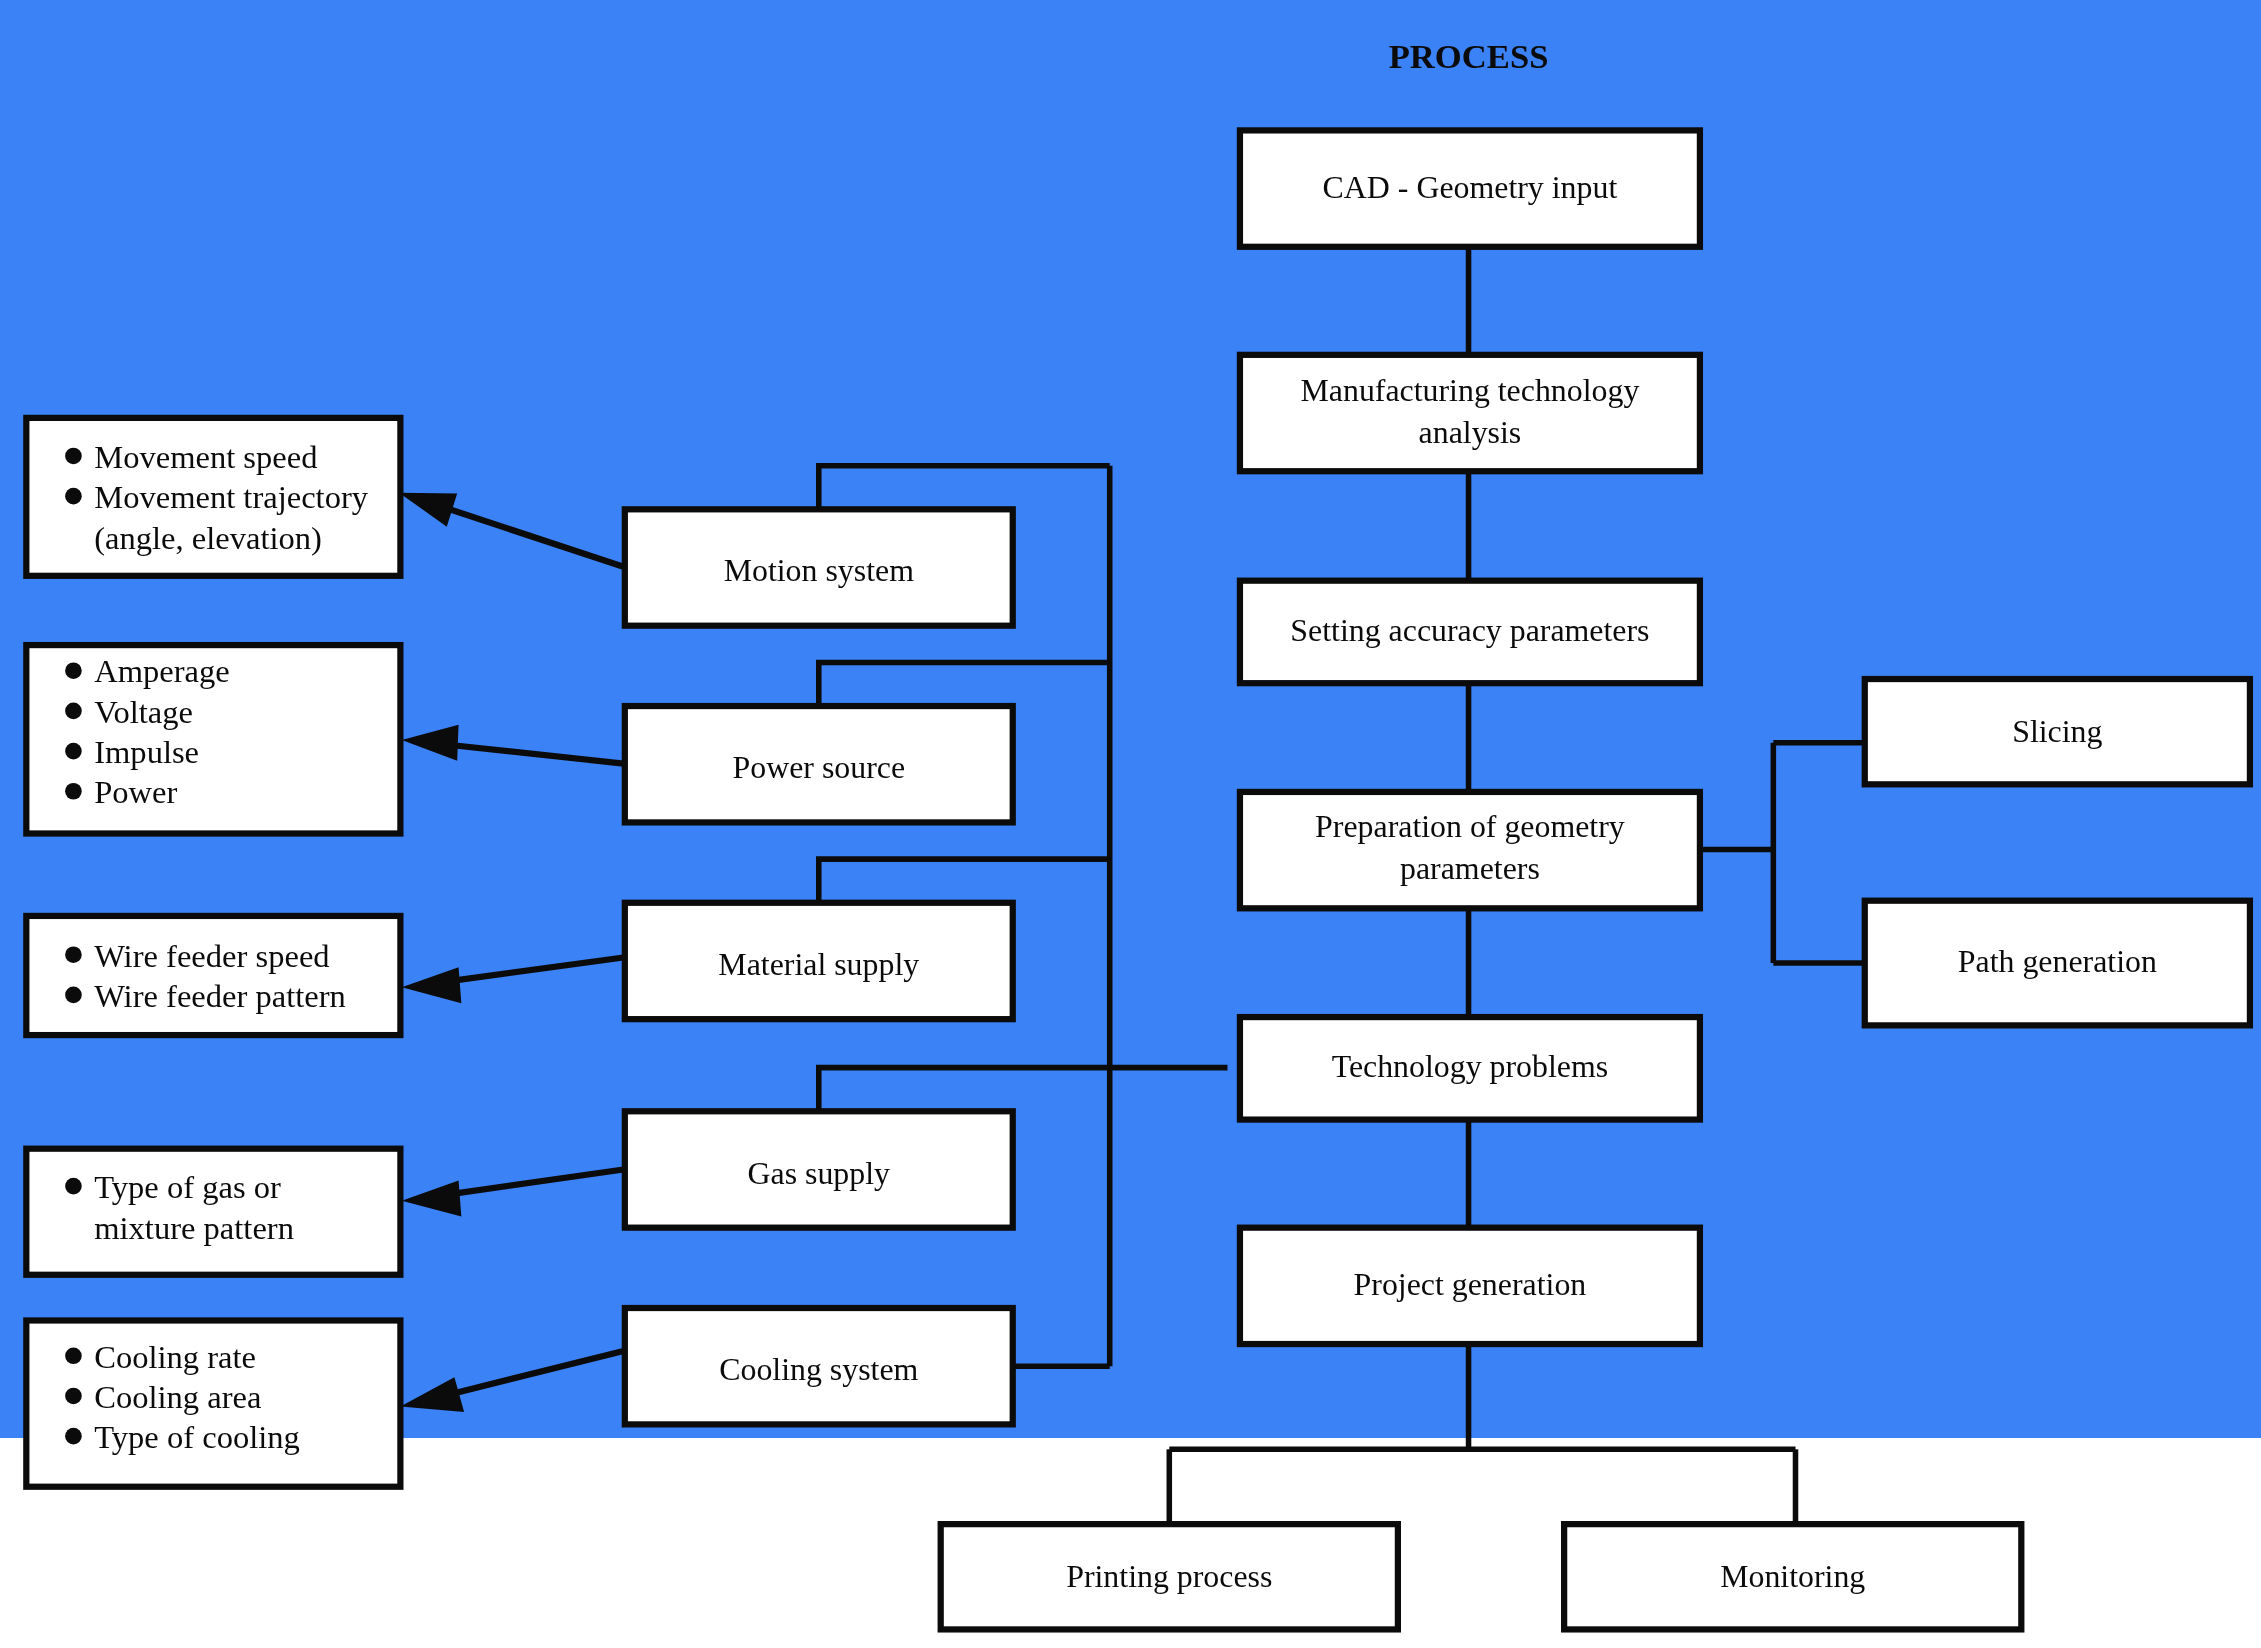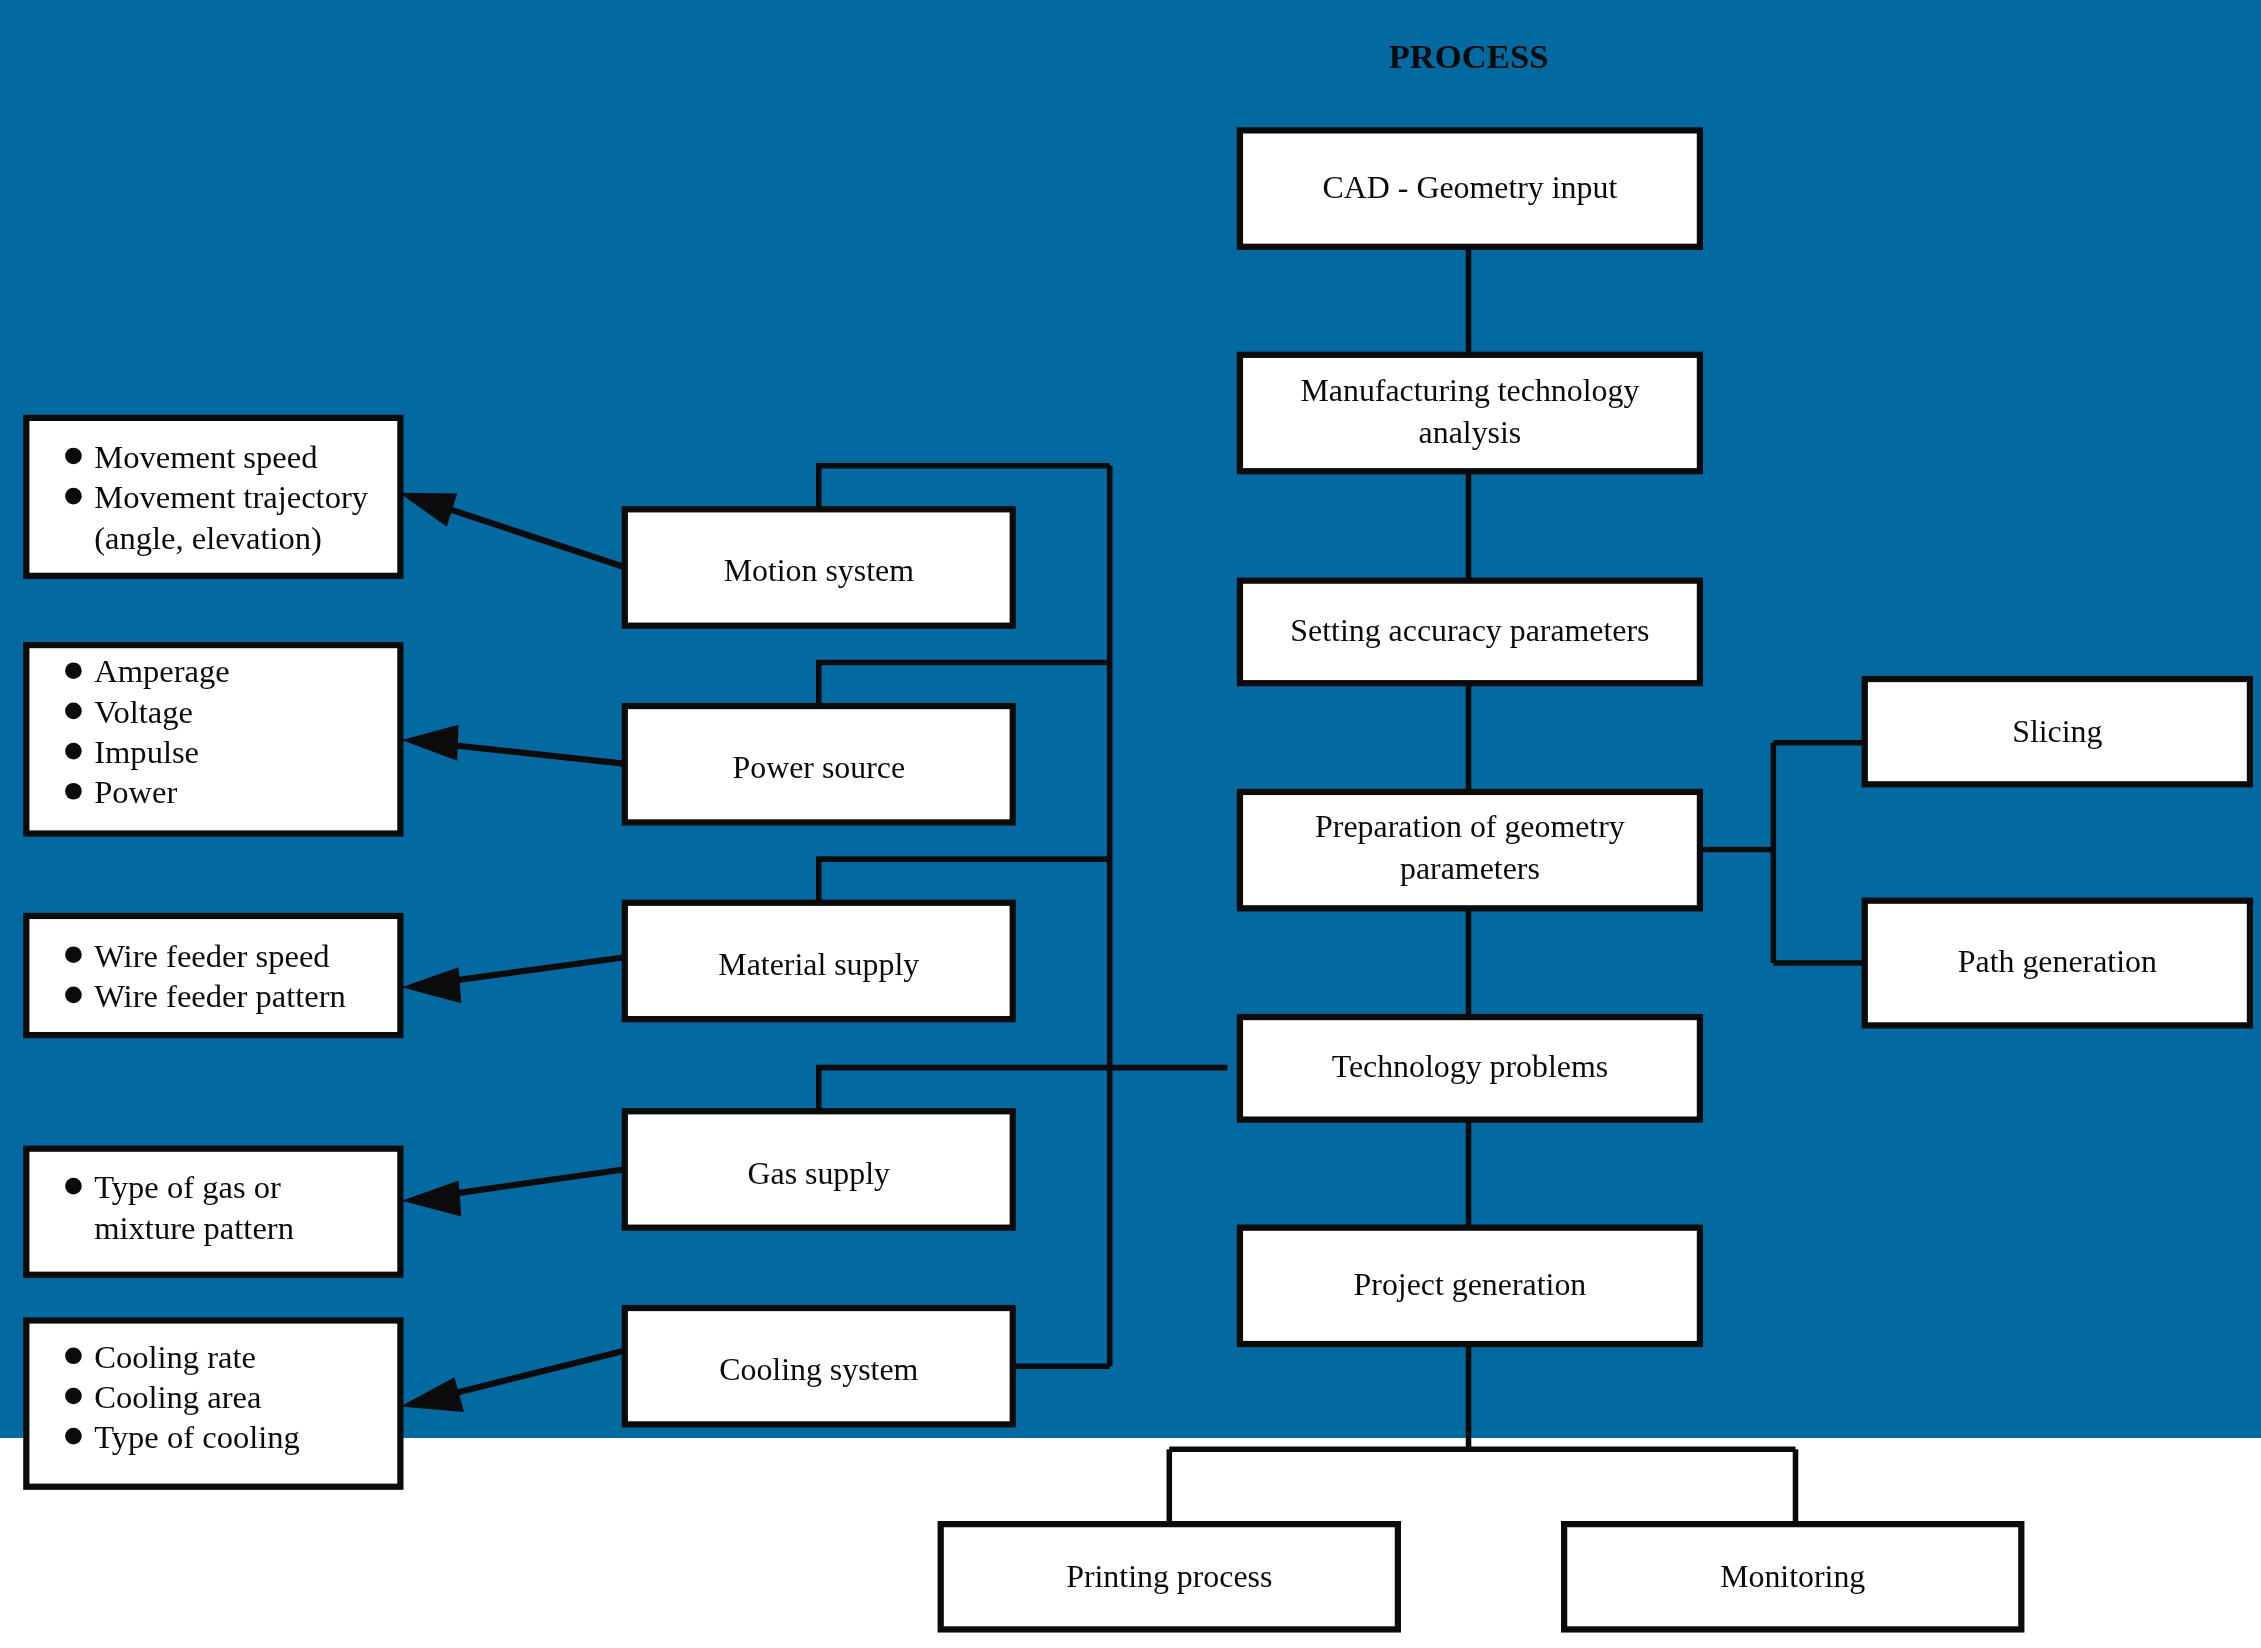--- a/index.html
+++ b/index.html
@@ -10,21 +10,21 @@
   body {
     width: 2261px;
     height: 1649px;
     font-family: "Liberation Serif", "DejaVu Serif", serif;
     overflow: hidden;
   }
   #diagram-root {
     position: relative;
     width: 2261px;
     height: 1438px;
-    background: #0369a1;
+    background: #3b82f6;
   }
   svg.flow {
     position: absolute;
     left: 0;
     top: 0;
     width: 2261px;
     height: 1649px;
     display: block;
   }
   .node-rect {

